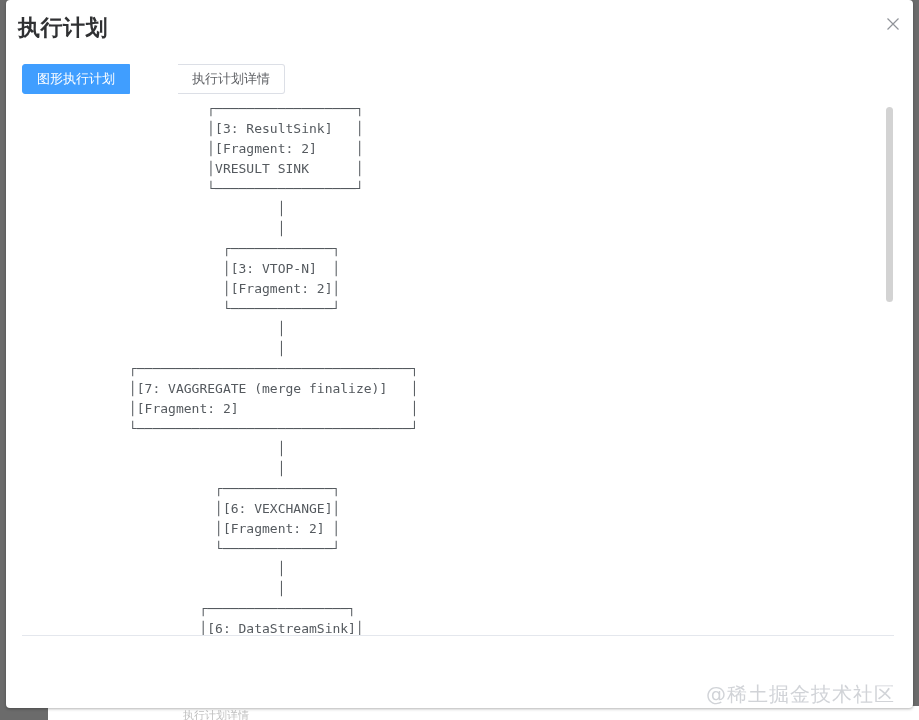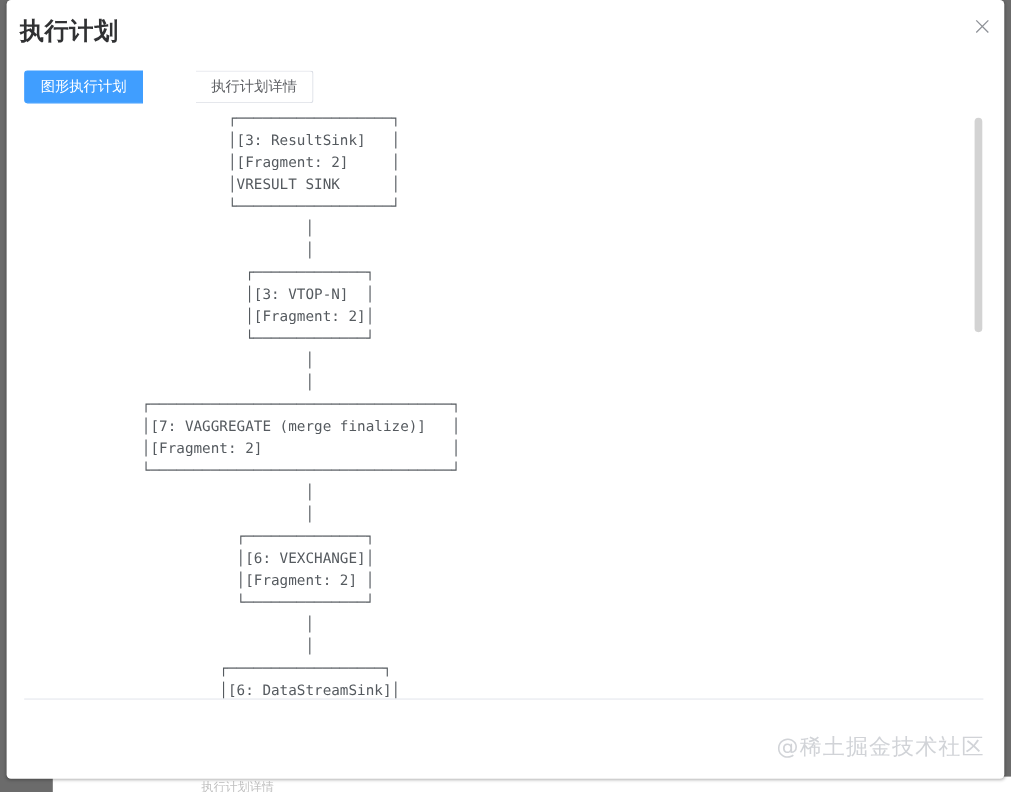--- a/index.html
+++ b/index.html
@@ -188,21 +188,21 @@
     cursor: pointer;
     display: flex;
     align-items: center;
     justify-content: center;
   }
 
   
   .watermark {
     position: absolute;
     right: 18px;
-    bottom: 16px;
+    bottom: 0;
     font-size: 20px;
     color: #c9ccd1;
     opacity: .85;
     letter-spacing: 1px;
     pointer-events: none;
     white-space: nowrap;
     font-family: "DejaVu Sans", sans-serif;
   }
 </style>
 </head>

